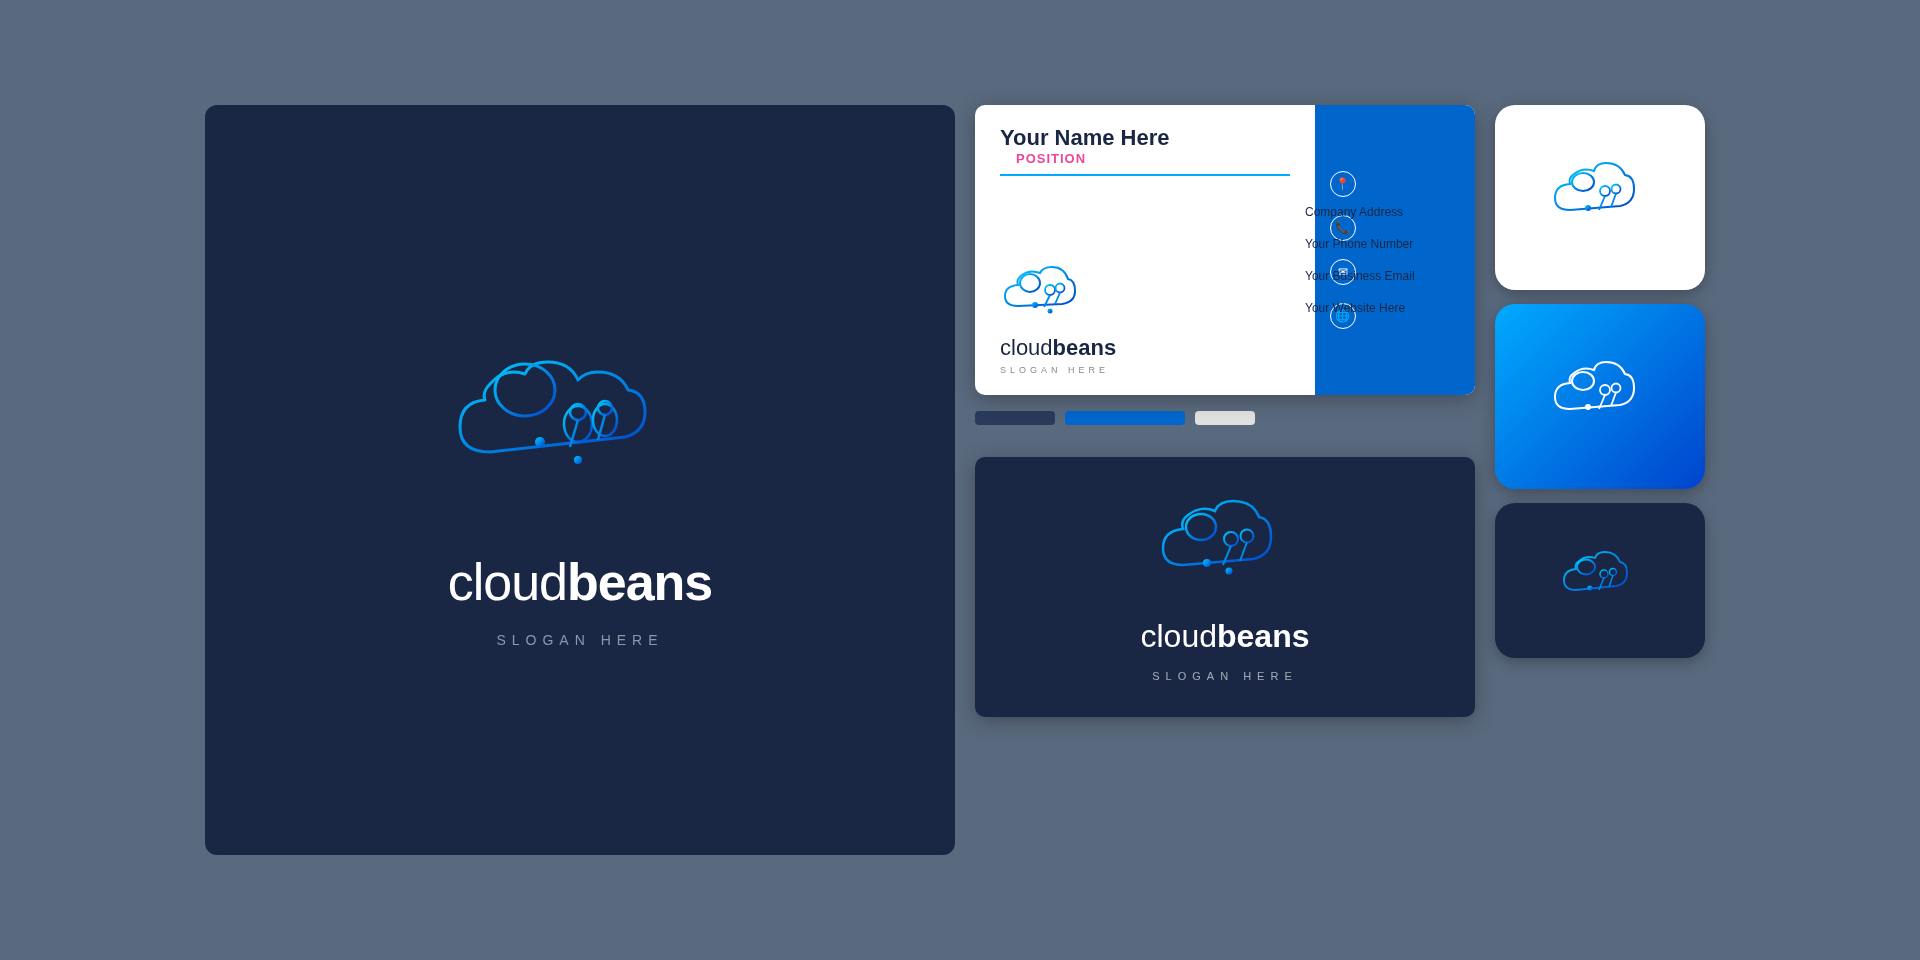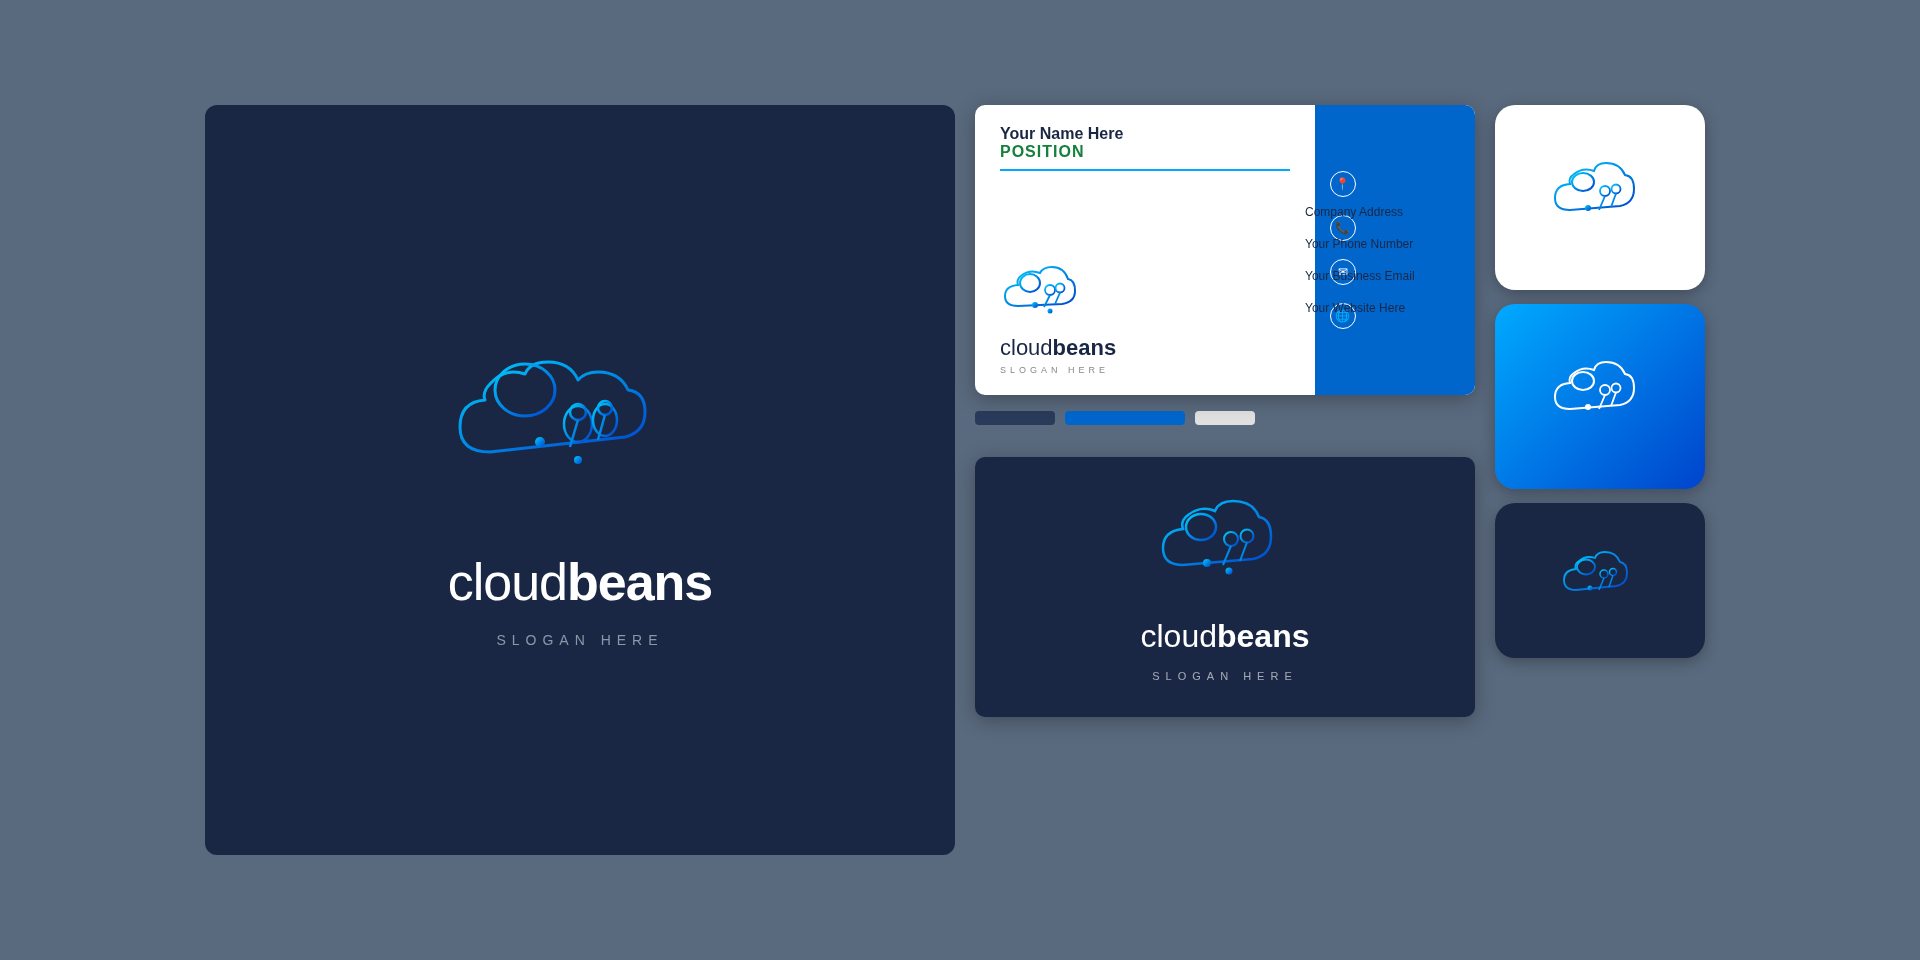--- a/index.html
+++ b/index.html
@@ -71,30 +71,31 @@
       gap: 18px;
       padding: 20px 15px;
     }
 
     .card-name-section {
       border-bottom: 2px solid #00aaff;
       padding-bottom: 8px;
     }
 
     .card-name {
-      font-size: 16px;
+      font-size: 22px;
       font-weight: bold;
       color: #1a2744;
     }
 
     .card-position {
-      font-size: 16px;
-      color: #15803d;
+      font-size: 13px;
+      color: #ec4899;
       letter-spacing: 1px;
       font-weight: 600;
+      margin-left: 16px;
     }
 
     .card-logo-section {
       display: flex;
       flex-direction: column;
       align-items: flex-start;
       gap: 4px;
     }
 
     .contact-item {

